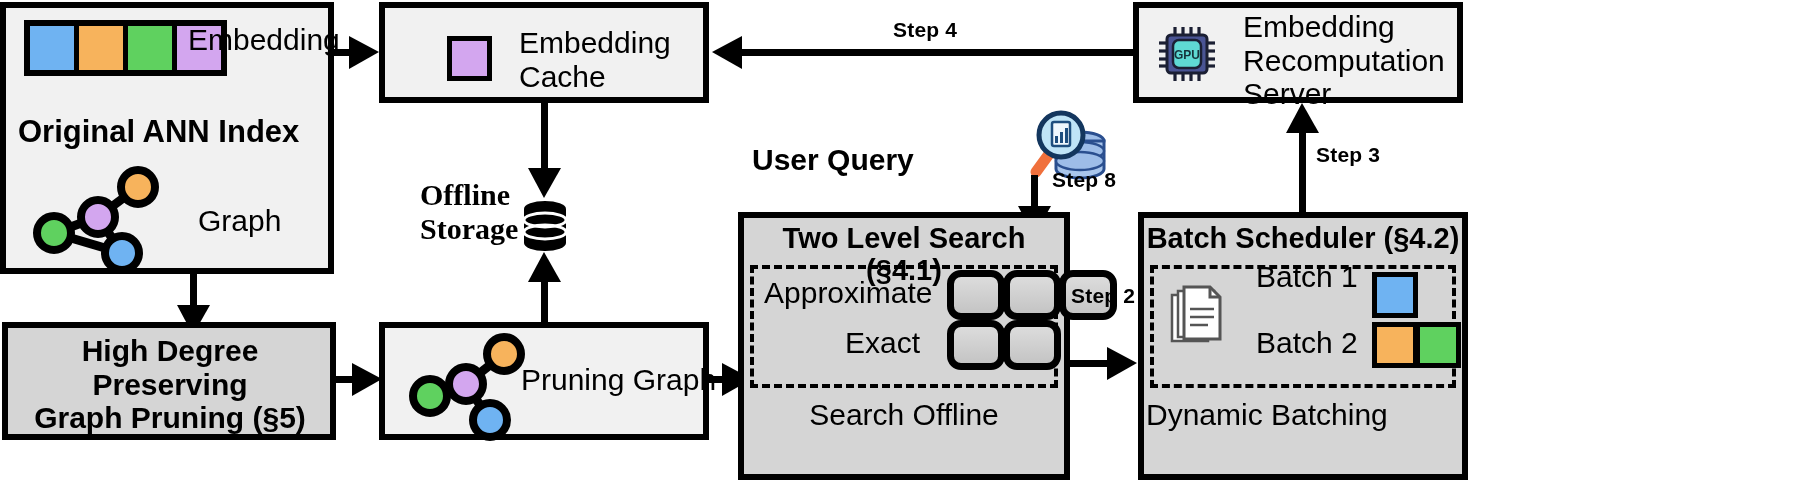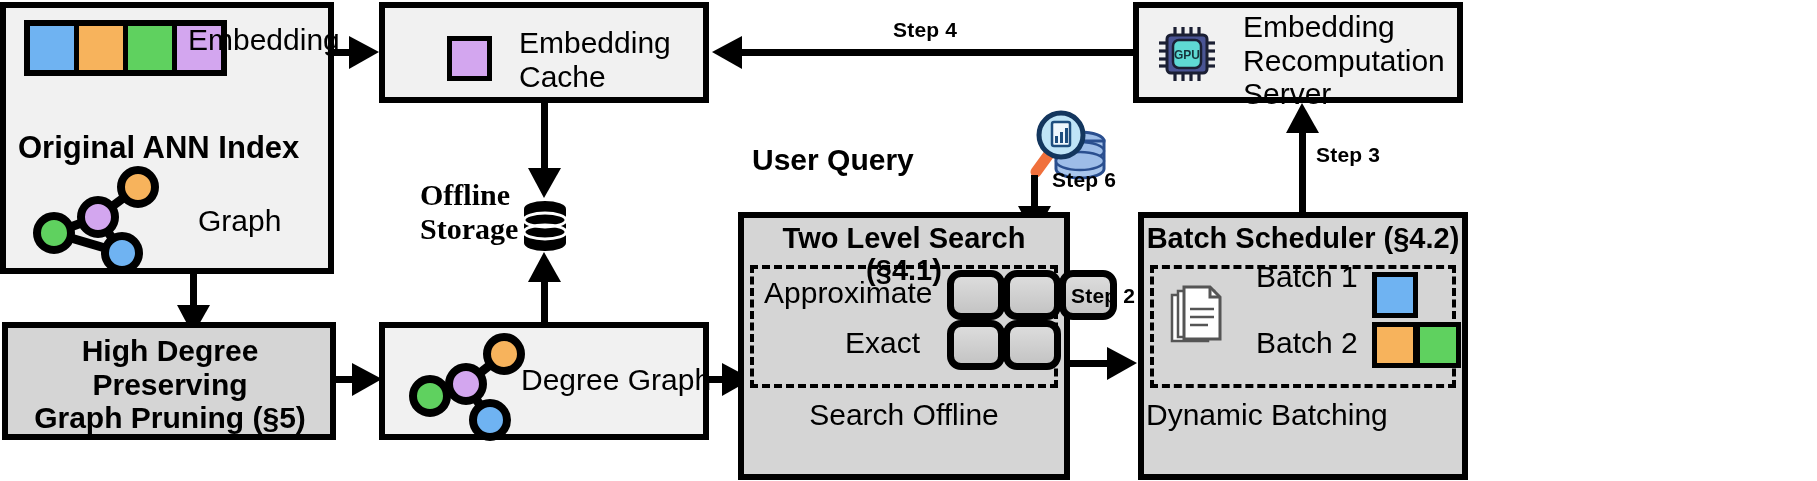--- a/index.html
+++ b/index.html
@@ -29,21 +29,21 @@
 
 <div class="box bg-light" style="left:0px;top:2px;width:334px;height:272px;">
 </div>
 <div class="emb-strip" style="left:24px;top:20px;">
   <div style="background:#6fb3f2"></div>
   <div style="background:#f7b35c"></div>
   <div style="background:#5fd15f"></div>
   <div style="background:#d3a6ef"></div>
 </div>
 <div class="lbl" style="left:188px;top:23px;">Embedding</div>
-<div class="lbl bold" style="left:18px;top:115px;font-size:31px;margin-top:16px;">Original ANN Index</div>
+<div class="lbl bold" style="left:18px;top:115px;font-size:31px;">Original ANN Index</div>
 <svg class="arrow-svg" style="left:30px;top:165px;" width="140" height="105">
   <line x1="24" y1="68" x2="68" y2="52" stroke="#000" stroke-width="9"></line>
   <line x1="68" y1="52" x2="108" y2="22" stroke="#000" stroke-width="9"></line>
   <line x1="68" y1="52" x2="92" y2="88" stroke="#000" stroke-width="9"></line>
   <line x1="24" y1="68" x2="92" y2="88" stroke="#000" stroke-width="9"></line>
   <circle cx="108" cy="22" r="17" fill="#f7b35c" stroke="#000" stroke-width="8"></circle>
   <circle cx="68" cy="52" r="17" fill="#d3a6ef" stroke="#000" stroke-width="8"></circle>
   <circle cx="24" cy="68" r="17" fill="#5fd15f" stroke="#000" stroke-width="8"></circle>
   <circle cx="92" cy="88" r="17" fill="#6fb3f2" stroke="#000" stroke-width="8"></circle>
 </svg>
@@ -130,21 +130,21 @@
 <div class="box bg-light" style="left:379px;top:322px;width:330px;height:118px;"></div>
 <svg class="arrow-svg" style="left:408px;top:334px;" width="130" height="100">
   <line x1="22" y1="62" x2="58" y2="50" stroke="#000" stroke-width="9"></line>
   <line x1="58" y1="50" x2="96" y2="20" stroke="#000" stroke-width="9"></line>
   <line x1="58" y1="50" x2="82" y2="86" stroke="#000" stroke-width="9"></line>
   <circle cx="96" cy="20" r="17" fill="#f7b35c" stroke="#000" stroke-width="8"></circle>
   <circle cx="58" cy="50" r="17" fill="#d3a6ef" stroke="#000" stroke-width="8"></circle>
   <circle cx="22" cy="62" r="17" fill="#5fd15f" stroke="#000" stroke-width="8"></circle>
   <circle cx="82" cy="86" r="17" fill="#6fb3f2" stroke="#000" stroke-width="8"></circle>
 </svg>
-<div class="lbl" style="left:521px;top:363px;">Degree Graph</div>
+<div class="lbl" style="left:521px;top:363px;">Pruning Graph</div>
 
 <div class="line" style="left:709px;top:376px;width:26px;height:7px;"></div>
 <svg class="arrow-svg" style="left:722px;top:363px;" width="32" height="34">
   <polygon points="30,16 0,0 0,33" fill="#000"></polygon>
 </svg>
 
 <div class="lbl bold" style="left:752px;top:125px;margin-top:18px;">User Query</div>
 <svg class="arrow-svg" style="left:1028px;top:108px;" width="80" height="75">
   <g>
     <ellipse cx="52" cy="33" rx="24" ry="9" fill="#9dbde8" stroke="#2a4f8f" stroke-width="3"></ellipse>
@@ -158,21 +158,21 @@
   <rect x="24" y="14" width="18" height="24" rx="2" fill="#eef7fd" stroke="#1d4e7e" stroke-width="2.5"></rect>
   <rect x="27" y="28" width="3" height="7" fill="#1d4e7e"></rect>
   <rect x="32" y="24" width="3" height="11" fill="#1d4e7e"></rect>
   <rect x="37" y="20" width="3" height="15" fill="#1d4e7e"></rect>
 </svg>
 
 <div class="line" style="left:1031px;top:175px;width:7px;height:40px;"></div>
 <svg class="arrow-svg" style="left:1018px;top:206px;" width="34" height="32">
   <polygon points="16,30 0,0 33,0" fill="#000"></polygon>
 </svg>
-<div class="step" style="left:1052px;top:168px;">Step 6</div>
+<div class="step" style="left:1052px;top:168px;">Step 8</div>
 
 <div class="box bg-gray" style="left:738px;top:212px;width:332px;height:268px;"></div>
 <div class="lbl bold" style="left:748px;top:222px;width:312px;text-align:center;font-size:29px;">Two Level Search (§4.1)</div>
 <div class="dashed" style="left:750px;top:265px;width:308px;height:123px;"></div>
 <div class="lbl" style="left:764px;top:276px;">Approximate</div>
 <div class="qrow" style="left:947px;top:270px;">
   <div class="qbox"></div>
   <div class="qbox"></div>
   <div class="qbox"></div>
 </div>

